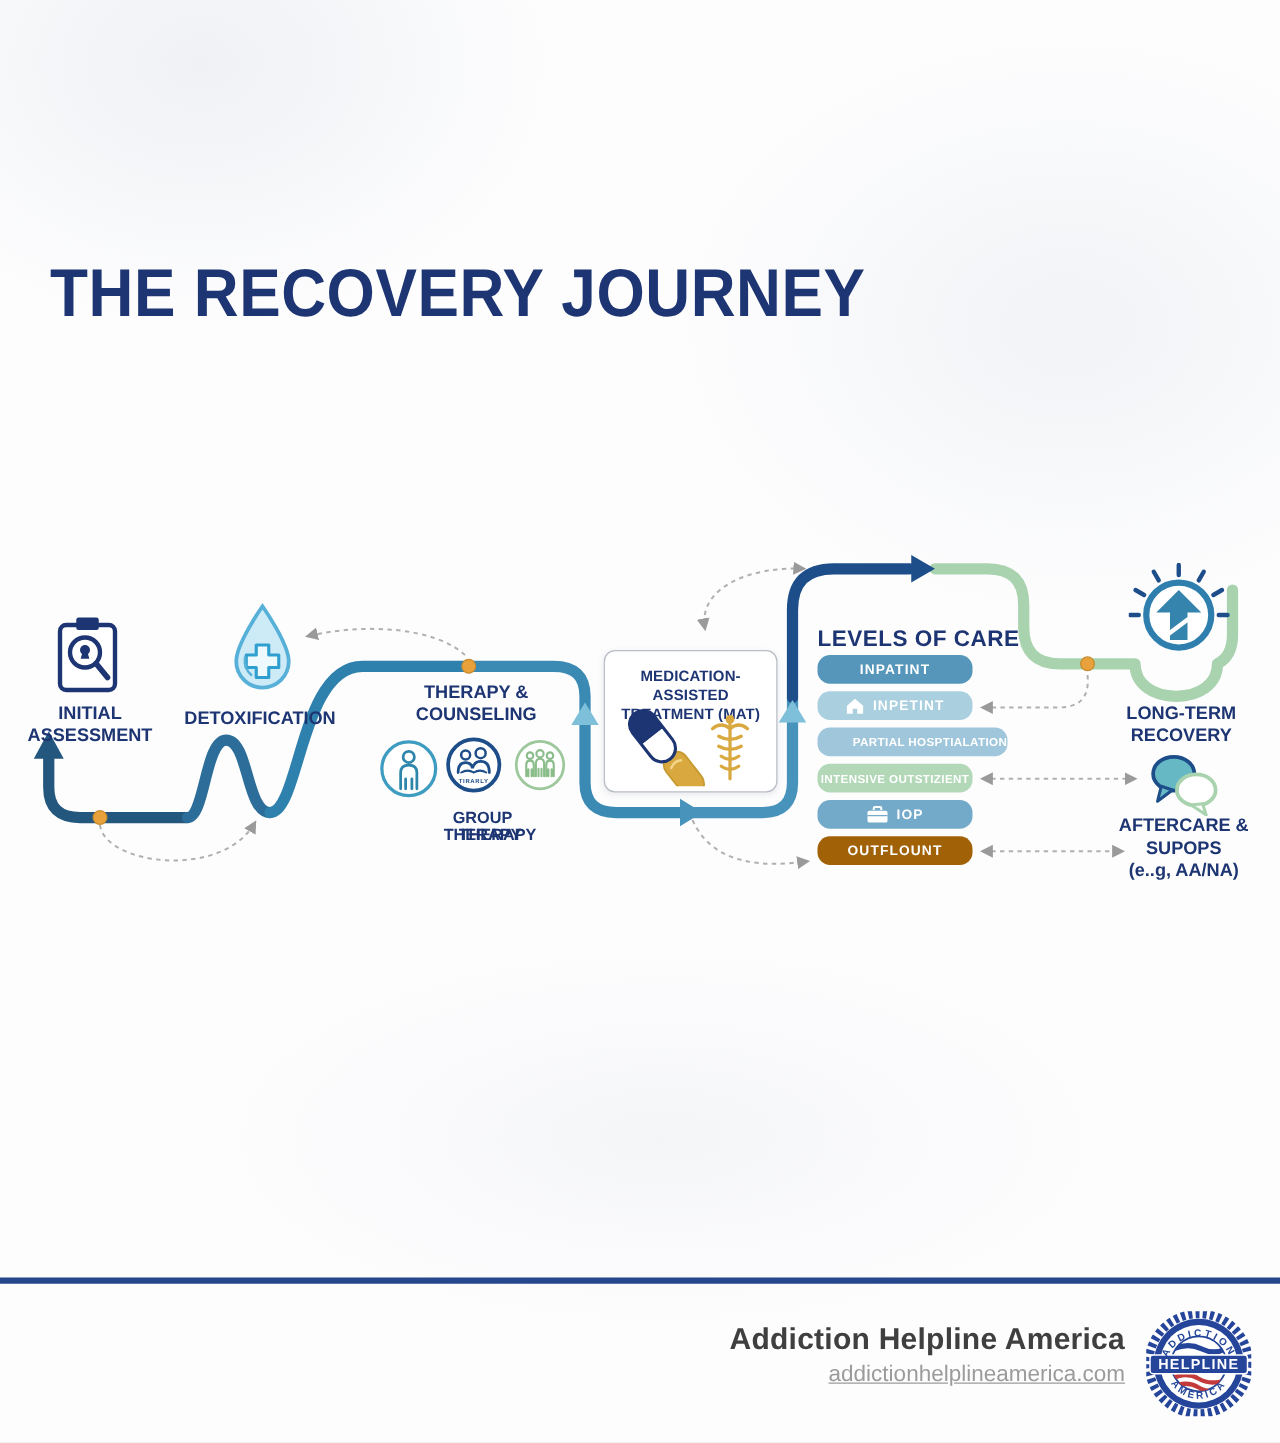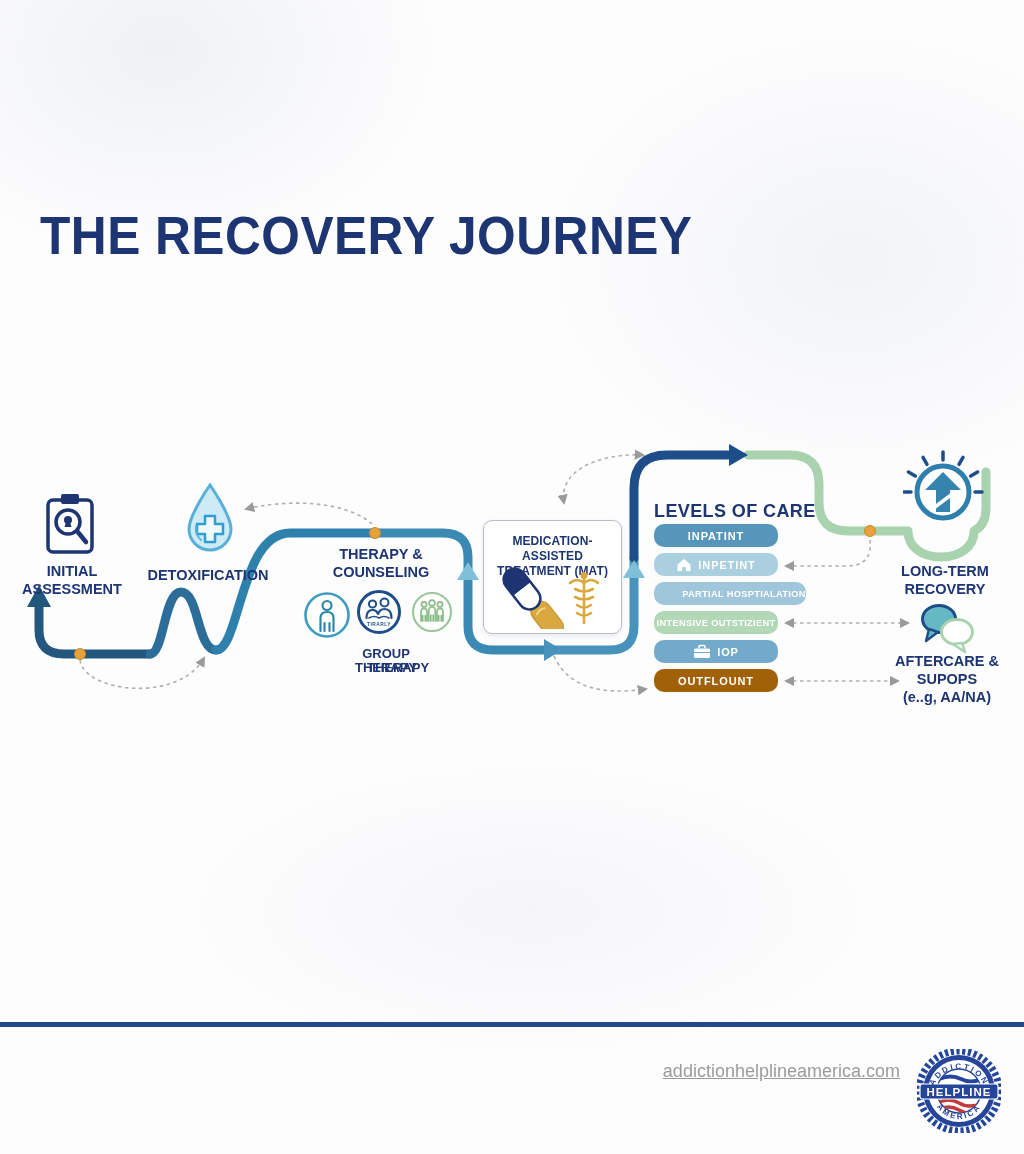--- a/index.html
+++ b/index.html
@@ -252,20 +252,21 @@
     <ellipse cx="41" cy="31" rx="15.5" ry="12.5" fill="#ffffff" stroke="#a9d3ae" stroke-width="3"></ellipse>
     <path d="M46 42 L49 51 L37 43 Z" fill="#ffffff" stroke="#a9d3ae" stroke-width="2.4" stroke-linejoin="round"></path>
   </svg>
   <div class="lbl s15" style="left:868px;top:652px;width:158px;">
     <div>AFTERCARE &amp; SUPOPS</div>
     <div>(e..g, AA/NA)</div>
   </div>
 
   <div class="footer-rule"></div>
   <div class="footer-text">
+    <div class="footer-brand">Addiction Helpline America</div>
     <div class="footer-site">addictionhelplineamerica.com</div>
   </div>
   <svg class="badge" viewBox="0 0 84 84">
     <defs>
       <path id="arcTop" d="M15 47 A27 27 0 0 1 69 47"></path>
       <path id="arcBot" d="M16 44 A26 26 0 0 0 68 44"></path>
       <clipPath id="innerClip">
           <circle cx="42" cy="42" r="22"></circle>
         </clipPath>
     </defs>

